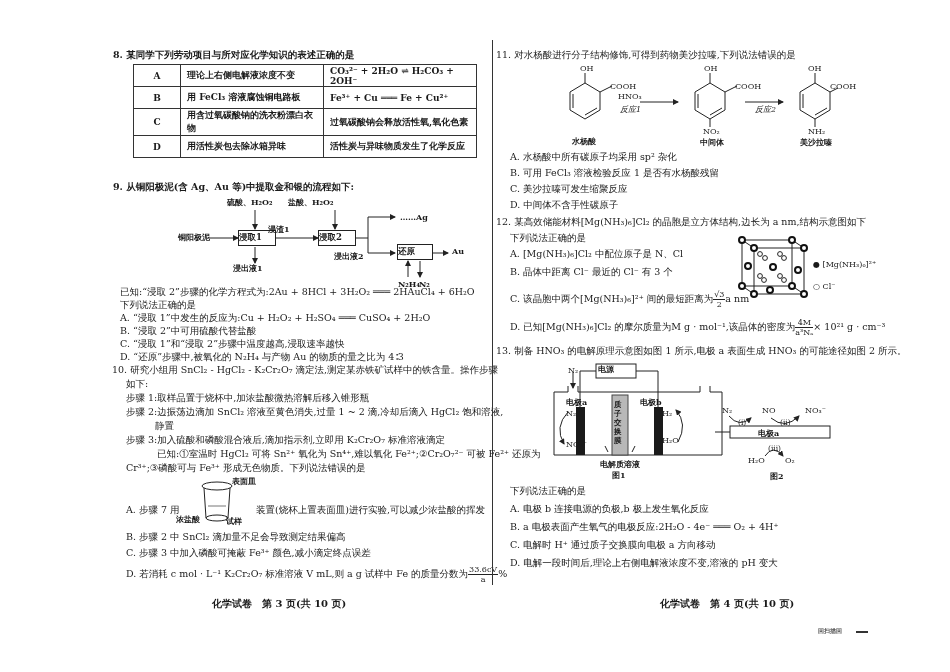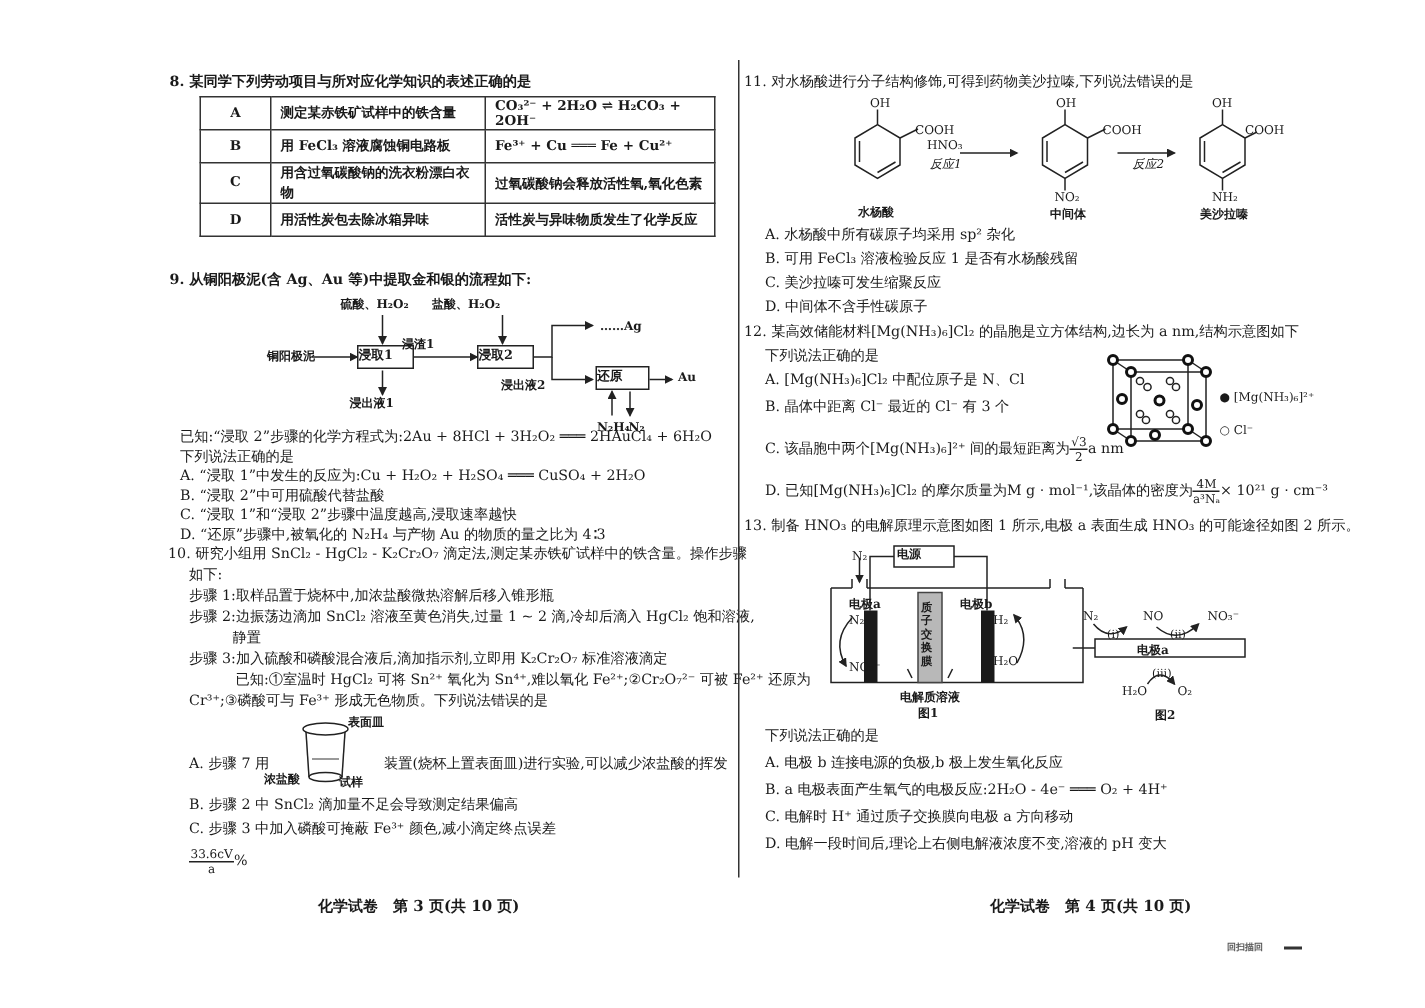--- a/index.html
+++ b/index.html
@@ -24,21 +24,21 @@
 </head>
 <body>
 
 <div>
 
   <div class="line bold" style="left:113px;top:48px;">8. 某同学下列劳动项目与所对应化学知识的表述正确的是</div>
   <table class="q8">
     <tbody>
     <tr>
       <td class="opt">A</td>
-      <td class="labor">测定某赤铁矿试样中的铁含量</td>
+      <td class="labor">理论上右侧电解液浓度不变</td>
       <td>CO₃²⁻ + 2H₂O ⇌ H₂CO₃ + 2OH⁻</td>
     </tr>
     <tr>
       <td class="opt">B</td>
       <td class="labor">用 FeCl₃ 溶液腐蚀铜电路板</td>
       <td>Fe³⁺ + Cu ═══ Fe + Cu²⁺</td>
     </tr>
     <tr>
       <td class="opt">C</td>
       <td class="labor">用含过氧碳酸钠的洗衣粉漂白衣物</td>
@@ -113,21 +113,21 @@
     <div class="lbl" style="left:232px;top:476px;">表面皿</div>
     <div class="lbl" style="left:176px;top:514px;">浓盐酸</div>
     <div class="lbl" style="left:226px;top:516px;">试样</div>
   </div>
 
   <div class="line" style="left:126px;top:503px;">A. 步骤 7 用</div>
   <div class="line" style="left:256px;top:503px;">装置(烧杯上置表面皿)进行实验,可以减少浓盐酸的挥发</div>
   <div class="line" style="left:126px;top:530px;">B. 步骤 2 中 SnCl₂ 滴加量不足会导致测定结果偏高</div>
   <div class="line" style="left:126px;top:546px;">C. 步骤 3 中加入磷酸可掩蔽 Fe³⁺ 颜色,减小滴定终点误差</div>
   <div class="line" style="left:126px;top:565px;">
-    <span class="frac"><span class="num">33.6cV</span><span class="den">a</span></span><span>%</span>
+    <span>D. 若消耗 c mol · L⁻¹ K₂Cr₂O₇ 标准溶液 V mL,则 a g 试样中 Fe 的质量分数为</span><span class="frac"><span class="num">33.6cV</span><span class="den">a</span></span><span>%</span>
   </div>
 
   <div class="footer" style="left:212px;top:597px;">化学试卷　第 3 页(共 10 页)</div>
 </div>
 
 <div class="divider"></div>
 
 <div>
 
   <div class="line" style="left:496px;top:48px;">11. 对水杨酸进行分子结构修饰,可得到药物美沙拉嗪,下列说法错误的是</div>

